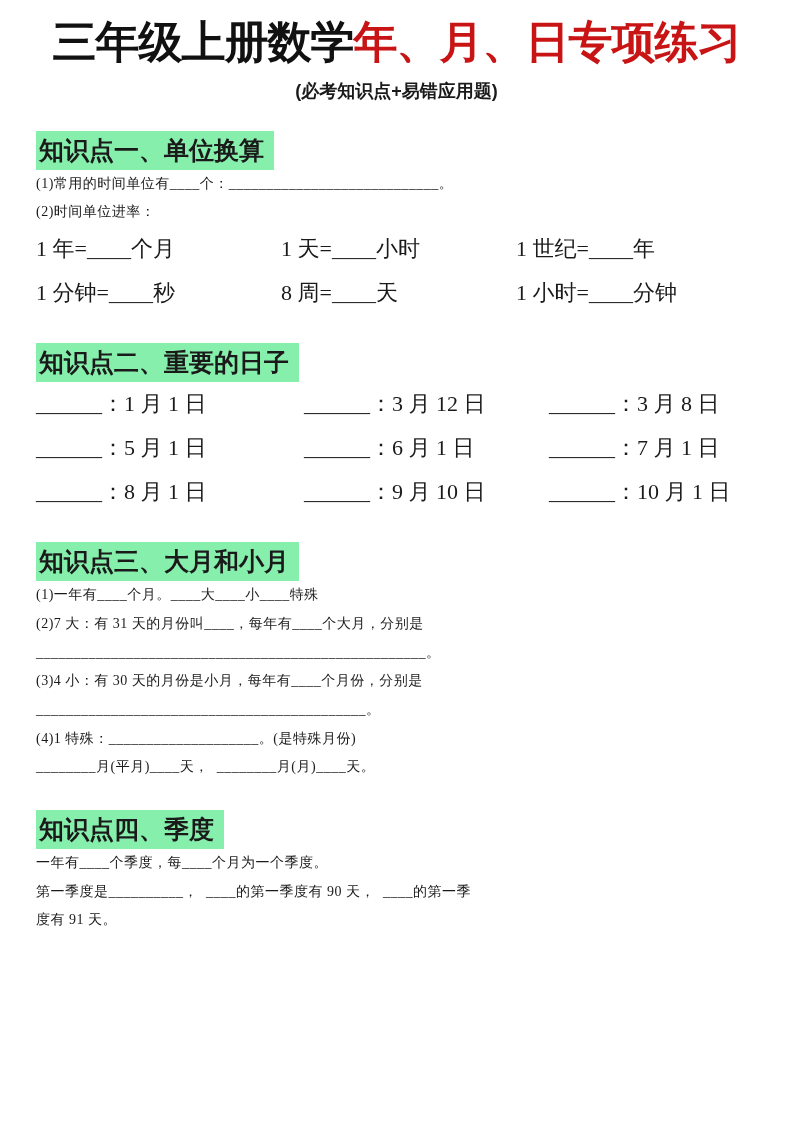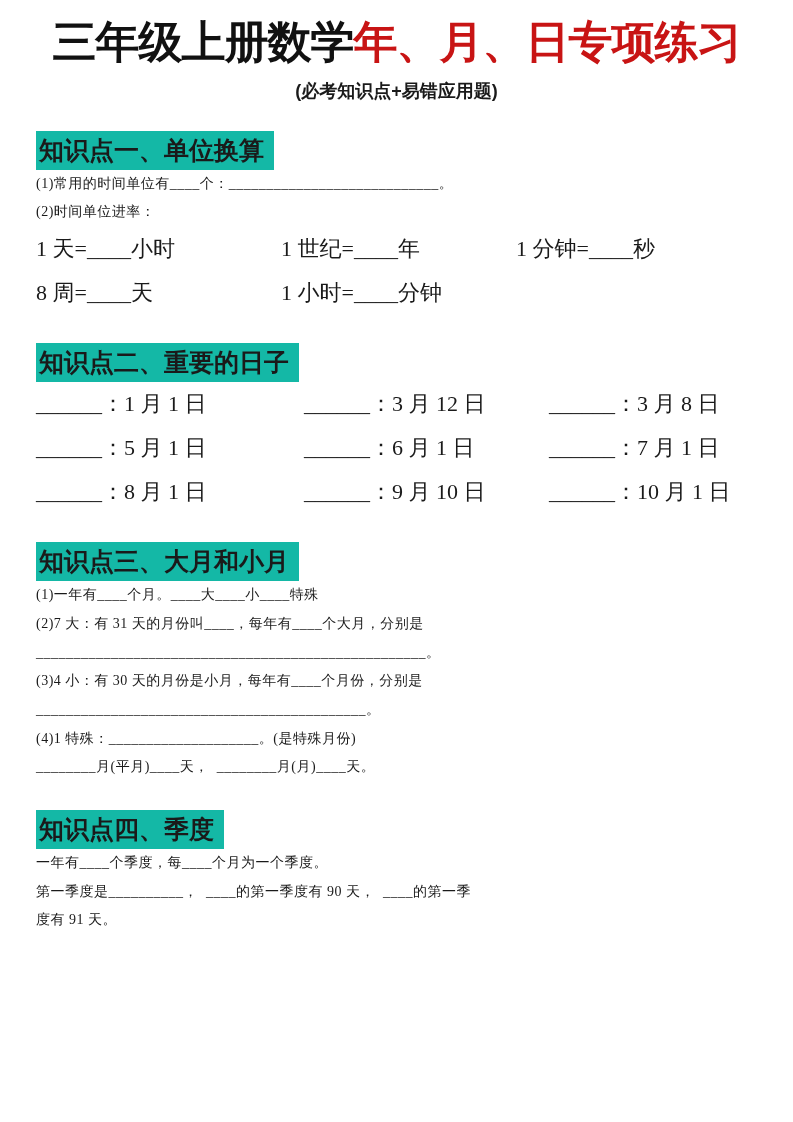--- a/index.html
+++ b/index.html
@@ -35,21 +35,21 @@
     font-family: "Liberation Sans", "DejaVu Sans", sans-serif;
     font-weight: 700;
     font-size: 18px;
     margin-top: 10px;
   }
   .section-header {
     display: inline-block;
     font-family: "Liberation Sans", "DejaVu Sans", sans-serif;
     font-weight: 800;
     font-size: 25px;
-    background: #14b8a6;
+    background: #86efac;
     padding: 3px 10px 3px 3px;
     margin-top: 26px;
   }
   .line {
     font-size: 14px;
     line-height: 2.05;
     white-space: pre-wrap;
     letter-spacing: 0.5px;
   }
   .grid3 {
@@ -73,20 +73,21 @@
     <span class="black">三年级上册数学</span><span class="red">年、月、日专项练习</span>
   </h1>
 
   <div class="subtitle">(必考知识点+易错应用题)</div>
 
   <div class="sec">
     <div class="section-header">知识点一、单位换算</div>
     <div class="line">(1)常用的时间单位有____个：____________________________。</div>
     <div class="line">(2)时间单位进率：</div>
     <div class="grid3 conv-grid">
+      <div>1 年=____个月</div>
       <div>1 天=____小时</div>
       <div>1 世纪=____年</div>
       <div>1 分钟=____秒</div>
       <div>8 周=____天</div>
       <div>1 小时=____分钟</div>
     </div>
   </div>
 
   <div class="sec">
     <div class="section-header">知识点二、重要的日子</div>

